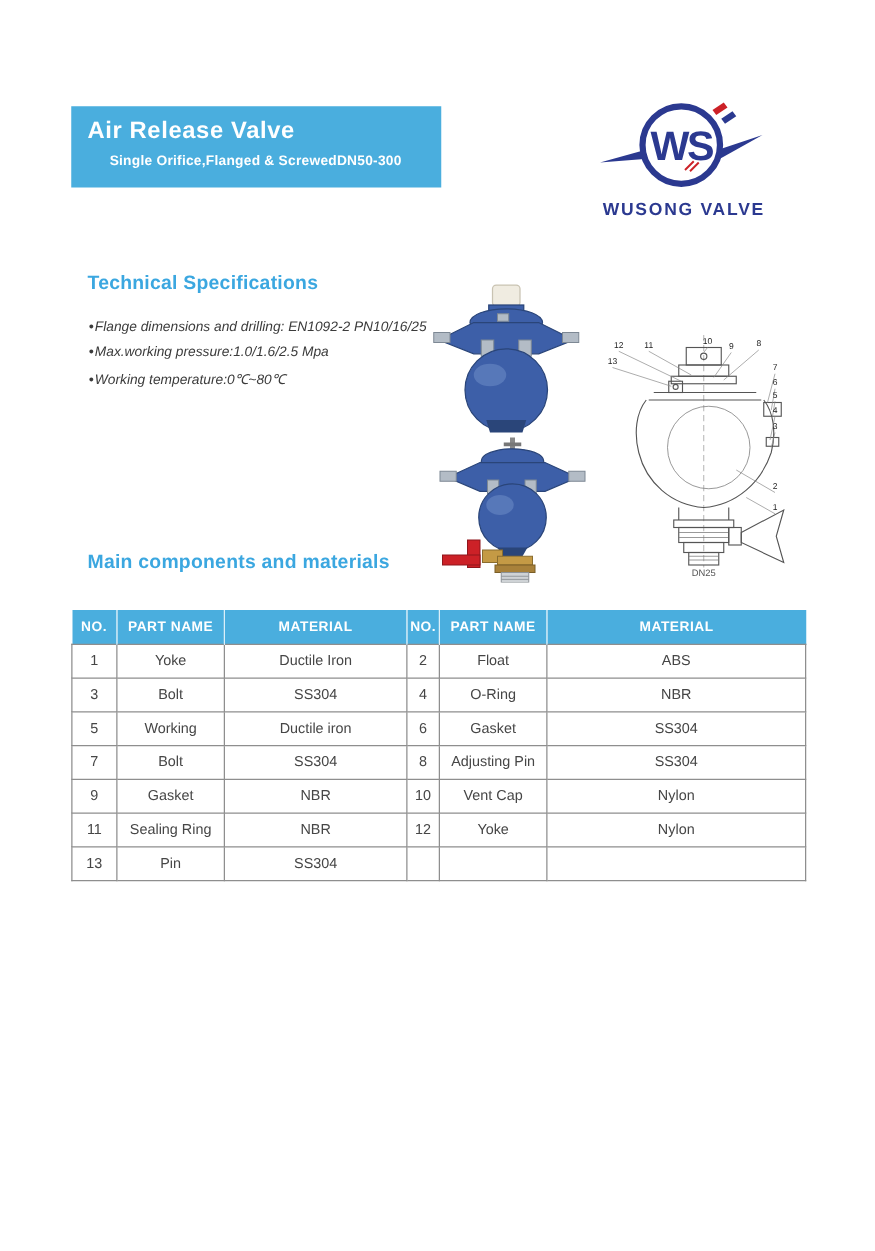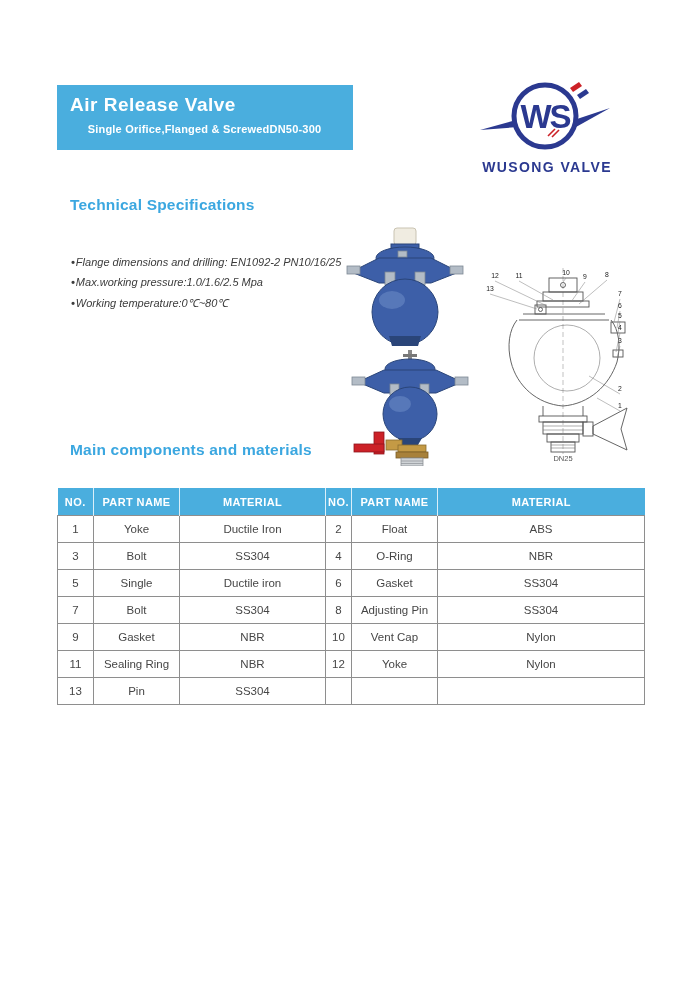--- a/index.html
+++ b/index.html
@@ -19,21 +19,21 @@
     font-size:11px; font-weight:700; letter-spacing:.2px; }
 
   
   .logo-block { position:absolute; left:478px; top:76px; width:134px; text-align:right; }
   .brand-name { margin-top:3px; font-size:14px; font-weight:700; letter-spacing:1.4px;
     color:var(--logo-navy); white-space:nowrap; }
 
   
   .sec-heading { position:absolute; margin:0; color:var(--heading-blue);
     font-size:15.5px; font-weight:600; letter-spacing:.2px; }
-  .sec-tech { left:70px; top:196px; }
+  .sec-tech { left:70px; top:218px; }
   .sec-comp { left:70px; top:441px; }
 
   
   .spec-list { position:absolute; left:71px; top:256px; margin:0; padding:0; list-style:none;
     font-size:11px; color:#3b3b3b;font-style:italic; }
   .spec-list li { margin-bottom:7.5px; }
   .spec-list li::before { content:"\2022"; margin-right:1px; font-weight:700; }
 
   
   .photo-1 { position:absolute; left:345px; top:222px; width:120px; height:125px; }
@@ -258,21 +258,21 @@
         <tr>
           <td>3</td>
           <td>Bolt</td>
           <td>SS304</td>
           <td>4</td>
           <td>O-Ring</td>
           <td>NBR</td>
         </tr>
         <tr>
           <td>5</td>
-          <td>Single</td>
+          <td>Working</td>
           <td>Ductile iron</td>
           <td>6</td>
           <td>Gasket</td>
           <td>SS304</td>
         </tr>
         <tr>
           <td>7</td>
           <td>Bolt</td>
           <td>SS304</td>
           <td>8</td>

